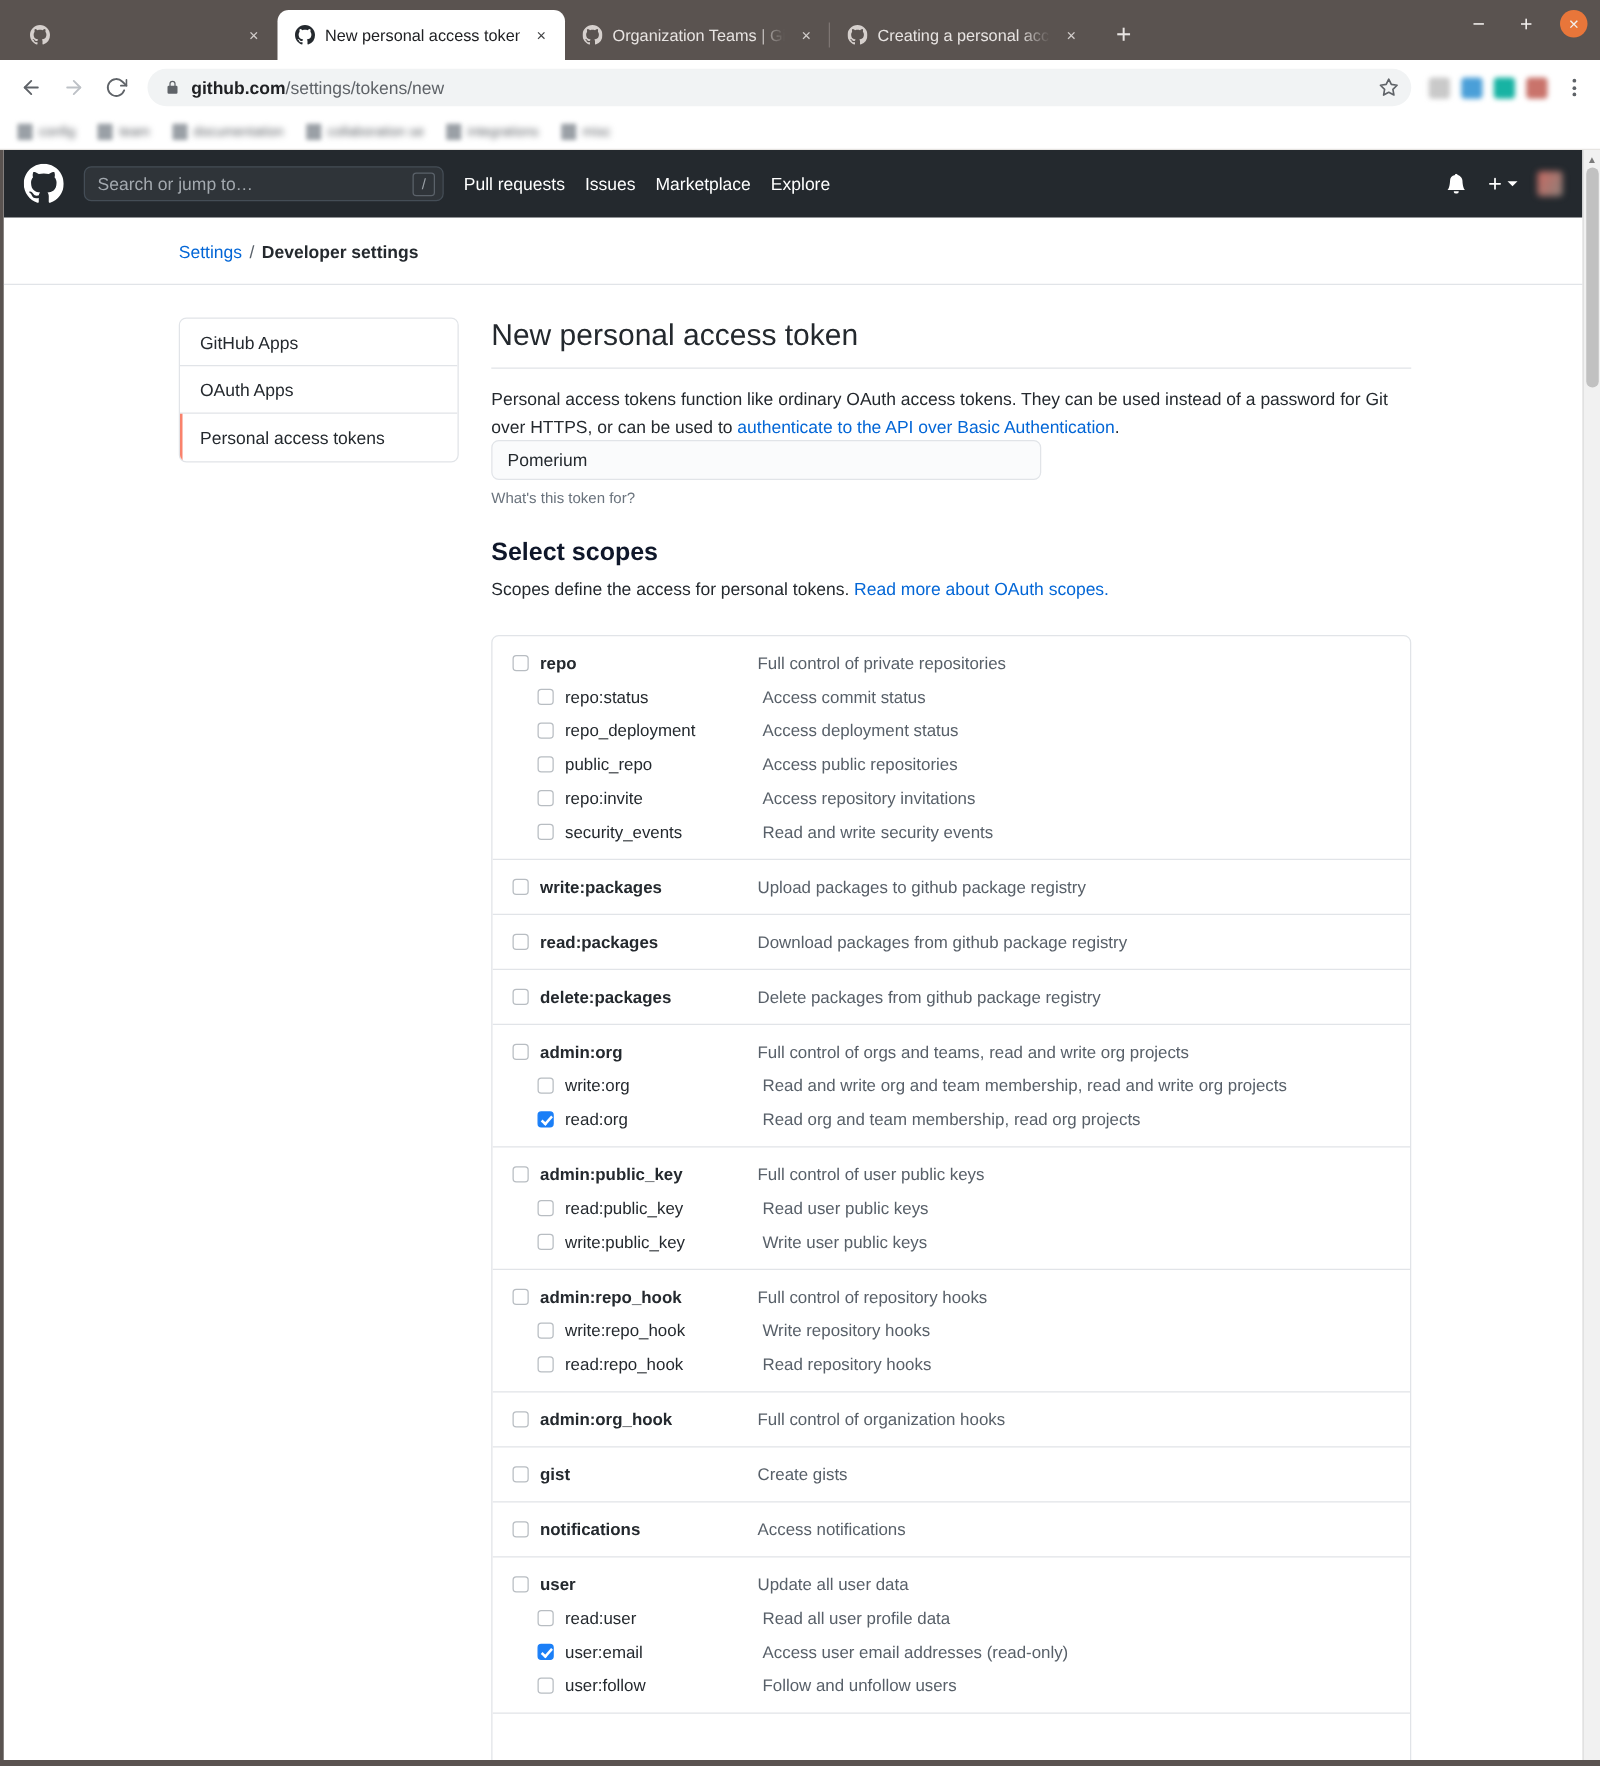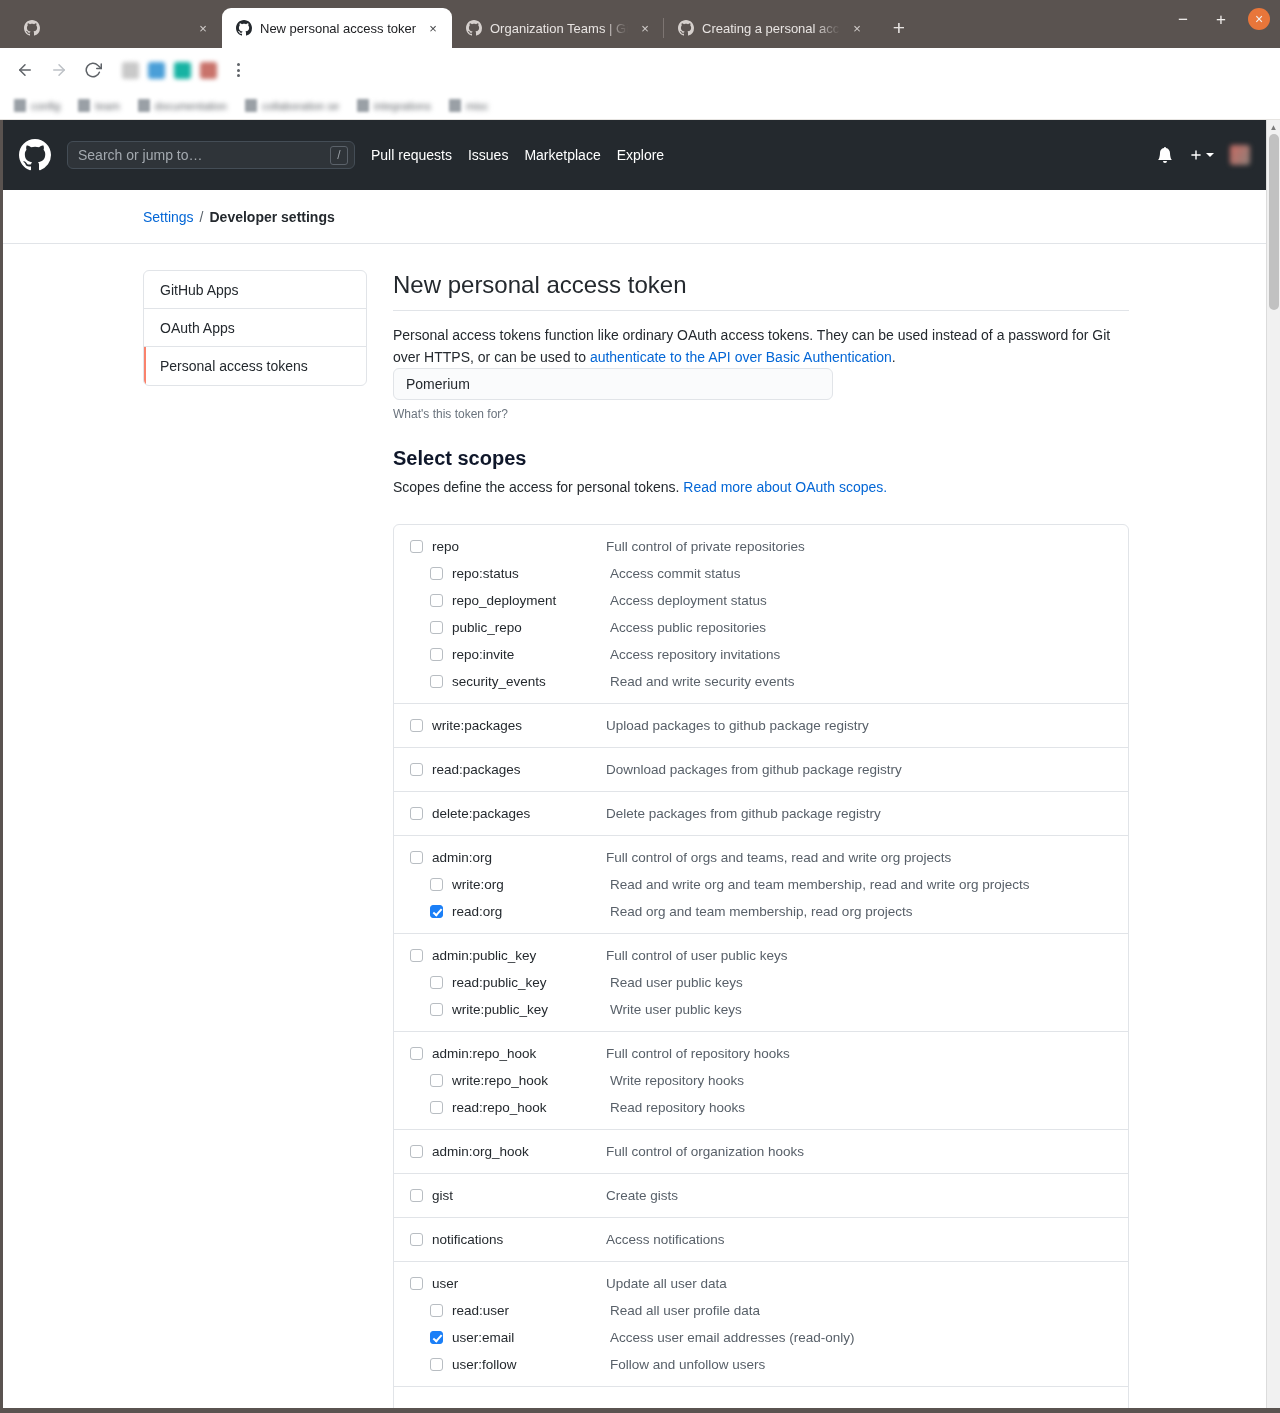--- a/index.html
+++ b/index.html
@@ -108,21 +108,21 @@
 
   
   .viewport {
     position: relative; height: 1288px; background: #fff;
     overflow: hidden; border-left: 3px solid #5a5350;
   }
   .page { width: 1263px; background: #fff; height: 100%; }
 
   
   .ghheader {
-    height: 70px; background: #24292e; display: flex;
+    height: 54px; background: #24292e; display: flex;
     align-items: center; padding: 0 16px; gap: 16px;
   }
   .gh-logo { width: 32px; height: 32px; color: #fff; flex: 0 0 32px; }
   .gh-search {
     width: 288px; height: 28px; background: #2f3439;
     border: 1px solid #444d56; border-radius: 6px;
     display: flex; align-items: center; padding: 0 6px 0 10px;
   }
   .gh-search-ph { font-size: 14px; color: #a3a9af; flex: 1 1 auto; }
   .slashkey {
@@ -214,21 +214,21 @@
     border: 1px solid #b8bdc2; border-radius: 3px; background: #fff;
     position: relative;
   }
   .cb.checked { background: #1b7ff7; border-color: #1b7ff7; }
   .cb.checked::after {
     content: ""; position: absolute; left: 4px; top: 1px;
     width: 3px; height: 7px; border: solid #fff;
     border-width: 0 2px 2px 0; transform: rotate(42deg);
   }
   .scope-name { width: 174px; flex: 0 0 174px; font-size: 13.5px; color: #24292e; }
-  .scope-row.parent .scope-name { font-weight: 400; }
+  .scope-row.parent .scope-name { font-weight: 700; }
   .scope-row.child .scope-name { width: 158px; flex: 0 0 158px; }
   .scope-desc { font-size: 13.5px; color: #586069; white-space: nowrap; }
 
   
   .scrollbar {
     position: absolute; right: 0; top: 0; width: 14px; height: 100%;
     background: #f1f1f1; border-left: 1px solid #dcdcdc;
   }
   .sb-arrow {
     height: 14px; display: flex; align-items: center; justify-content: center;
@@ -307,20 +307,33 @@
           <polyline points="12 5 19 12 12 19"></polyline>
         </svg>
     </div>
     <div class="navbtn">
       <svg width="18" height="18" viewBox="0 0 24 24" fill="none" stroke="currentColor" stroke-width="2" stroke-linecap="round" stroke-linejoin="round">
           <polyline points="23 4 23 10 17 10"></polyline>
           <path d="M20.49 15a9 9 0 1 1-2.12-9.36L23 10"></path>
         </svg>
     </div>
 
+    <div class="omnibox">
+      <span style="display:flex">
+        <svg width="12" height="14" viewBox="0 0 24 24" fill="#5f6368">
+            <path d="M12 1a5 5 0 0 0-5 5v3H6a2 2 0 0 0-2 2v9a2 2 0 0 0 2 2h12a2 2 0 0 0 2-2v-9a2 2 0 0 0-2-2h-1V6a5 5 0 0 0-5-5zm0 2a3 3 0 0 1 3 3v3H9V6a3 3 0 0 1 3-3z"></path>
+          </svg>
+      </span>
+      <span class="omnibox-url"><b>github.com</b><span>/settings/tokens/new</span></span>
+      <span class="omnibox-star">
+        <svg width="16" height="16" viewBox="0 0 24 24" fill="none" stroke="currentColor" stroke-width="2" stroke-linejoin="round">
+            <polygon points="12 2 15.09 8.26 22 9.27 17 14.14 18.18 21.02 12 17.77 5.82 21.02 7 14.14 2 9.27 8.91 8.26 12 2"></polygon>
+          </svg>
+      </span>
+    </div>
 
     <div class="ext-icons">
       <span class="ext" style="background:#c9c9c9"></span>
       <span class="ext" style="background:#4a9fd8"></span>
       <span class="ext" style="background:#17b3a3"></span>
       <span class="ext" style="background:#c9736b"></span>
     </div>
     <div class="kebab">
         <i></i>
         <i></i>

